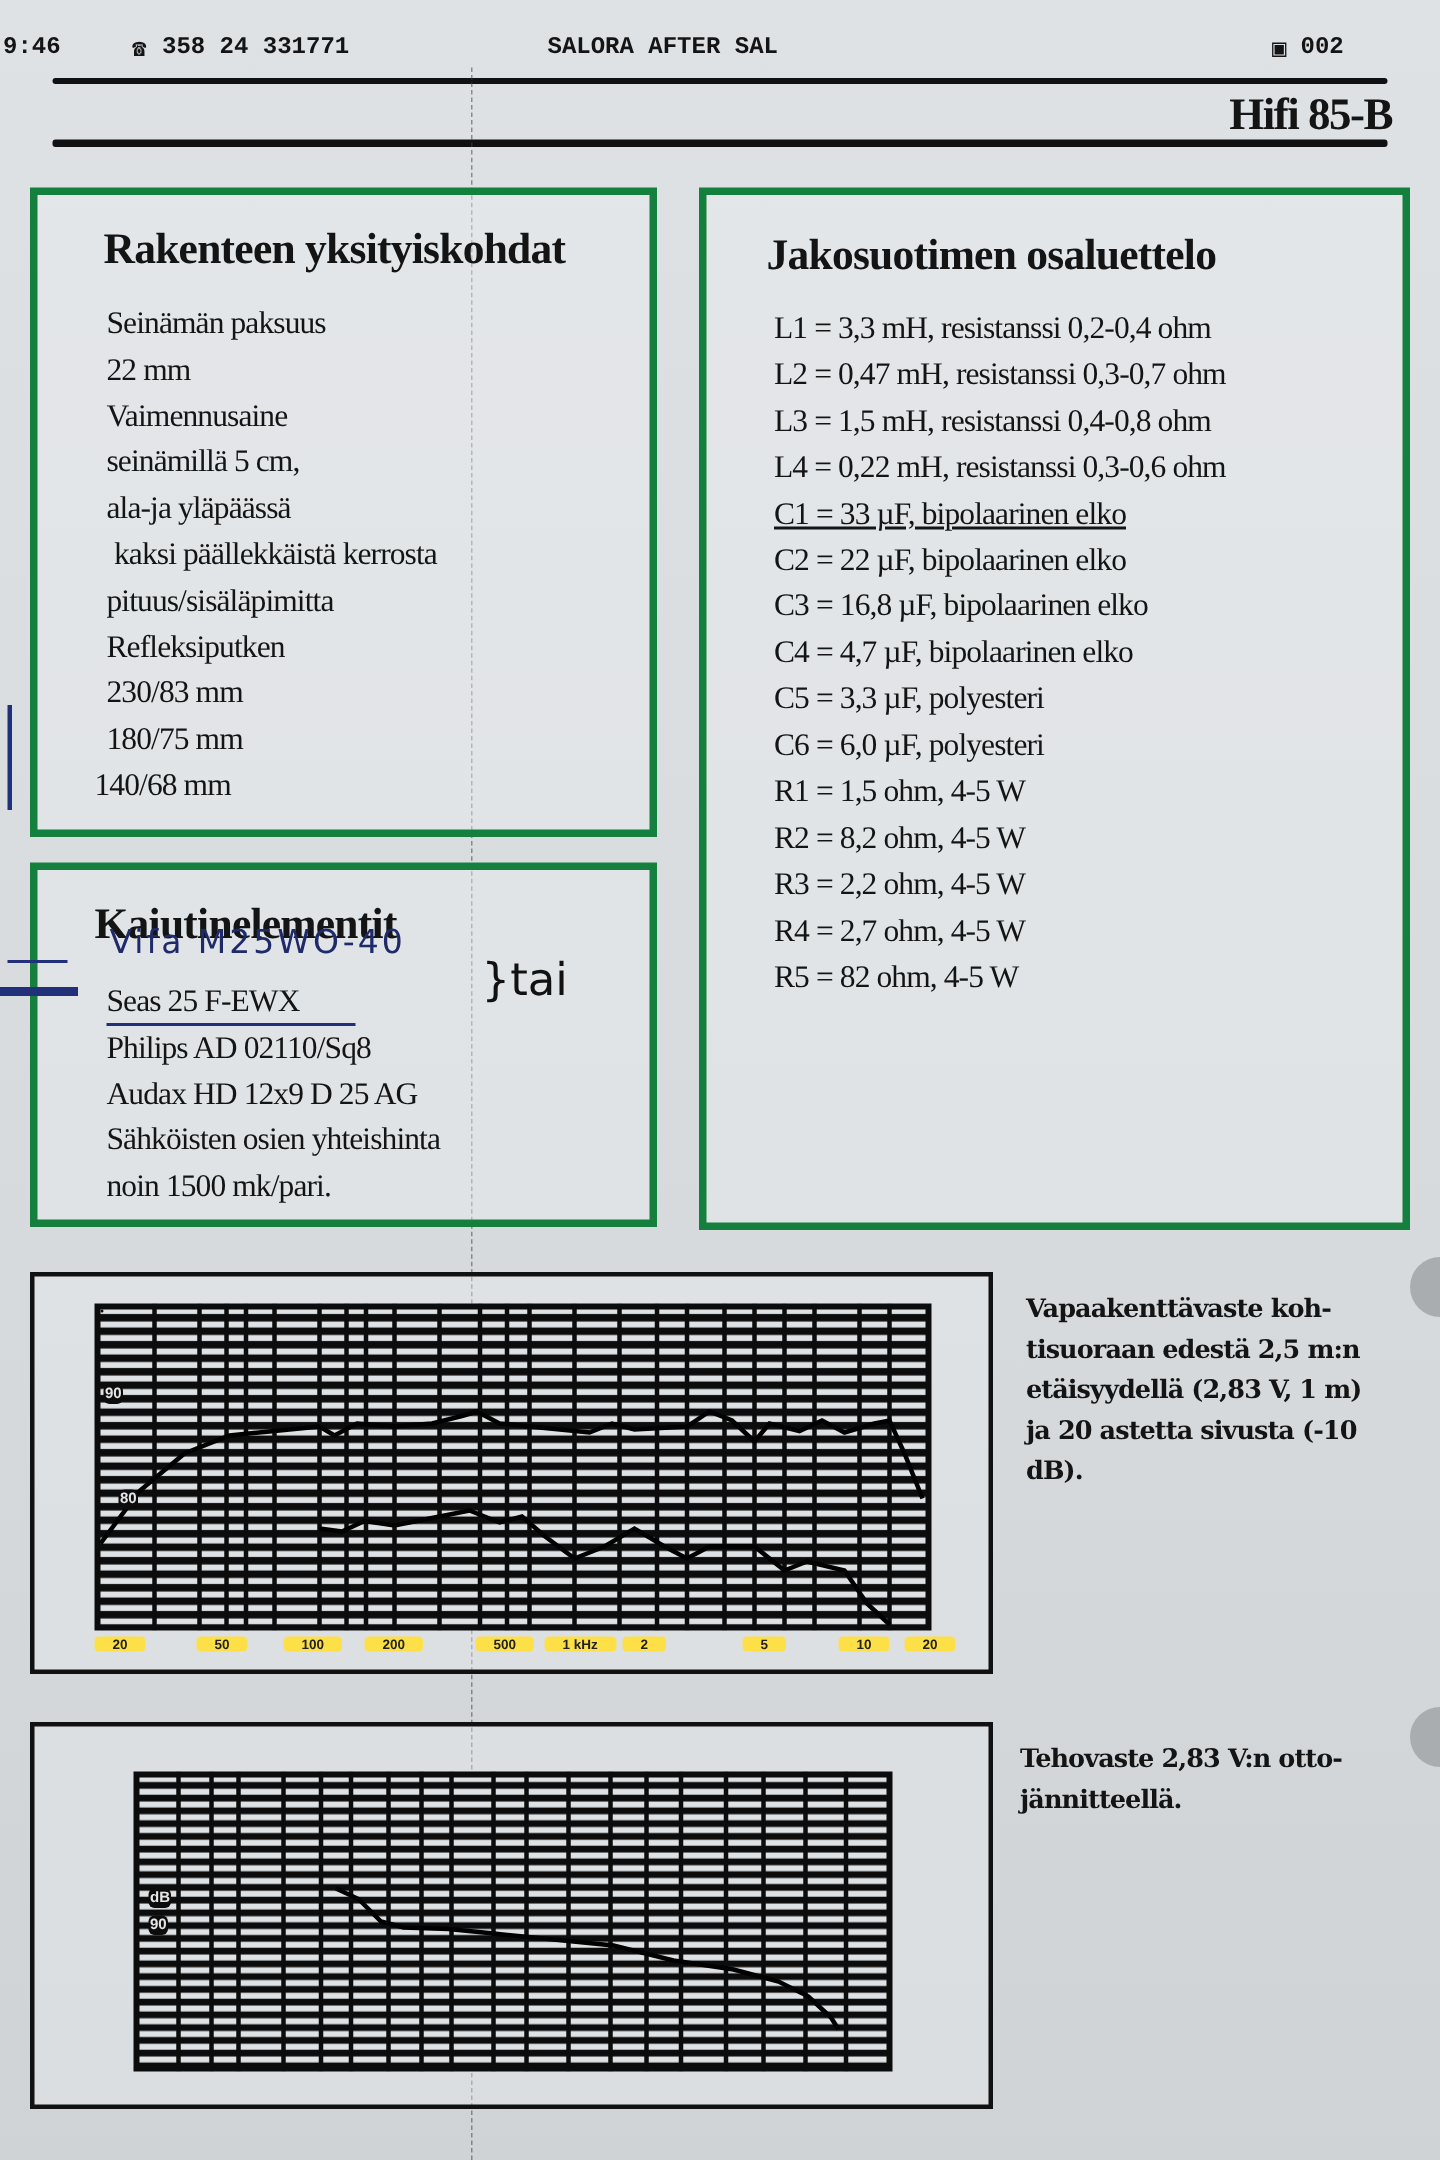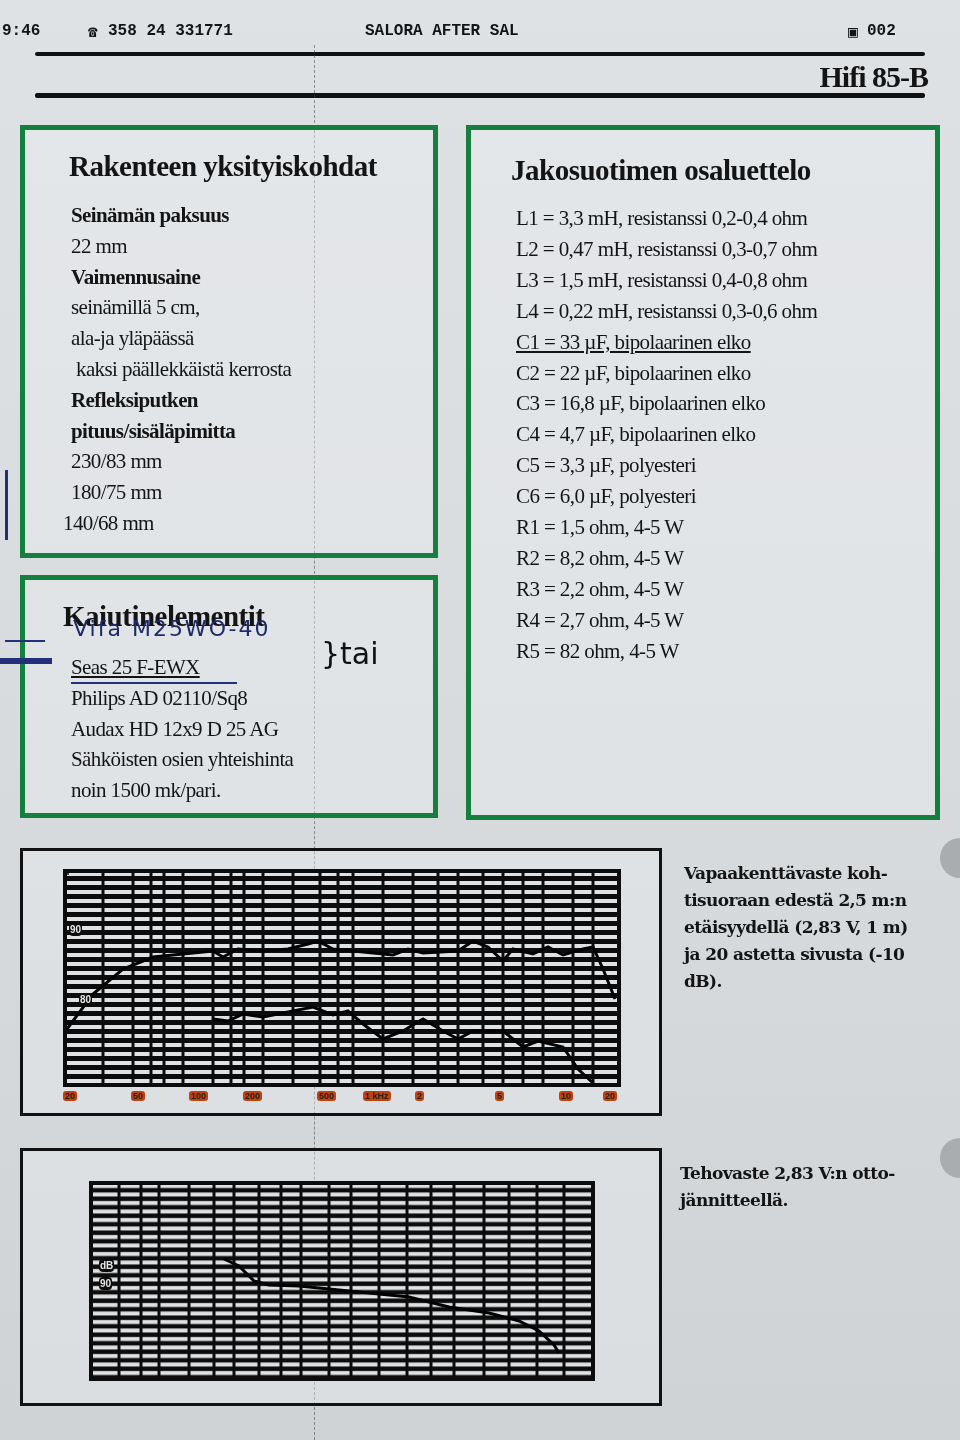--- a/index.html
+++ b/index.html
@@ -30,33 +30,33 @@
     .box {
       position: absolute; border: 5px solid #15803d; background: rgba(235,238,240,.45);
       box-sizing: border-box;
     }
     .box h2 {
       margin: 0; font-weight: bold; font-size: 29px; letter-spacing: -0.5px;
       position: absolute;
     }
     .lines { position: absolute; margin: 0; padding: 0; list-style: none; }
     .lines li { font-size: 21px; line-height: 30.8px; white-space: nowrap; letter-spacing: -0.6px; }
-    .lines li.b { font-weight: bold; }
+    .lines li.b { font-weight: normal; }
     .parts li { font-size: 21px; line-height: 30.9px; letter-spacing: -0.6px; }
     .handwriting {
       position: absolute; font-family: "DejaVu Sans", sans-serif; color: #1f2a6b;
     }
     .hw-black { color: #111; }
     .chart-frame { position: absolute; border: 3px solid #111; box-sizing: border-box; background: rgba(235,238,240,.4); }
     .grid {
       position: absolute; background: #0c0c0c; overflow: hidden;
     }
     .grid svg { position: absolute; left: 0; top: 0; }
     .xlabels { position: absolute; font-family: "Liberation Sans", sans-serif; font-weight: bold; font-size: 9px; }
-    .xlabels span { position: absolute; top: 0; background: #c2410c; color: #222; border-radius: 3px; padding: 0 2px; }
+    .xlabels span { position: absolute; top: 0; background: #fde047; color: #222; border-radius: 3px; padding: 0 12px; }
     .caption {
       position: absolute; font-family: "DejaVu Serif", serif; font-weight: bold;
       font-size: 17px; line-height: 27px; letter-spacing: -0.6px;
     }
     .ylabel { position: absolute; background: #0c0c0c; color: #e6e6e6; font-family: "Liberation Sans", sans-serif; font-weight: bold; font-size: 10px; padding: 1px; border-radius: 4px; }
     .blue-mark { position: absolute; background: #22307a; }
     .hole { position: absolute; right: -20px; width: 40px; height: 40px; border-radius: 50%; background: #a9adb0; }
   </style>
 </head>
 <body>
@@ -78,35 +78,35 @@
 
 <div class="box" style="left:20px; top:125px; width:418px; height:433px;">
   <h2 style="left:44px; top:20px;">Rakenteen yksityiskohdat</h2>
   <ul class="lines" style="left:46px; top:70px;">
     <li class="b">Seinämän paksuus</li>
     <li>22 mm</li>
     <li class="b">Vaimennusaine</li>
     <li>seinämillä 5 cm,</li>
     <li>ala-ja yläpäässä</li>
     <li style="padding-left:5px">kaksi päällekkäistä kerrosta</li>
+    <li class="b">pituus/sisäläpimitta</li>
     <li class="b">Refleksiputken</li>
-    <li class="b">pituus/sisäläpimitta</li>
     <li>230/83 mm</li>
     <li>180/75 mm</li>
     <li style="margin-left:-8px">140/68 mm</li>
   </ul>
 </div>
 
 <div class="box" style="left:20px; top:575px; width:418px; height:243px;padding-left:16px;">
   <h2 style="left:38px; top:20px;">Kaiutinelementit</h2>
   <div class="handwriting" style="left:48px; top:36px; font-size:22px; letter-spacing:2px;">Vifa M25WO-40</div>
   <div class="handwriting hw-black" style="left:296px; top:56px; font-size:30px;">}tai</div>
   <div class="blue-mark" style="left:46px; top:102px; width:166px; height:2px;"></div>
   <ul class="lines" style="left:46px; top:72px;">
-    <li style="text-decoration:underline;">Seas 25 F-EWX</li>
+    <li style="">Seas 25 F-EWX</li>
     <li>Philips AD 02110/Sq8</li>
     <li>Audax HD 12x9 D 25 AG</li>
     <li>Sähköisten osien yhteishinta</li>
     <li>noin 1500 mk/pari.</li>
   </ul>
 </div>
 
 <div class="blue-mark" style="left:5px; top:470px; width:3px; height:70px;"></div>
 <div class="blue-mark" style="left:5px; top:640px; width:40px; height:2px;"></div>
 <div class="blue-mark" style="left:0px; top:658px; width:52px; height:6px;"></div>

